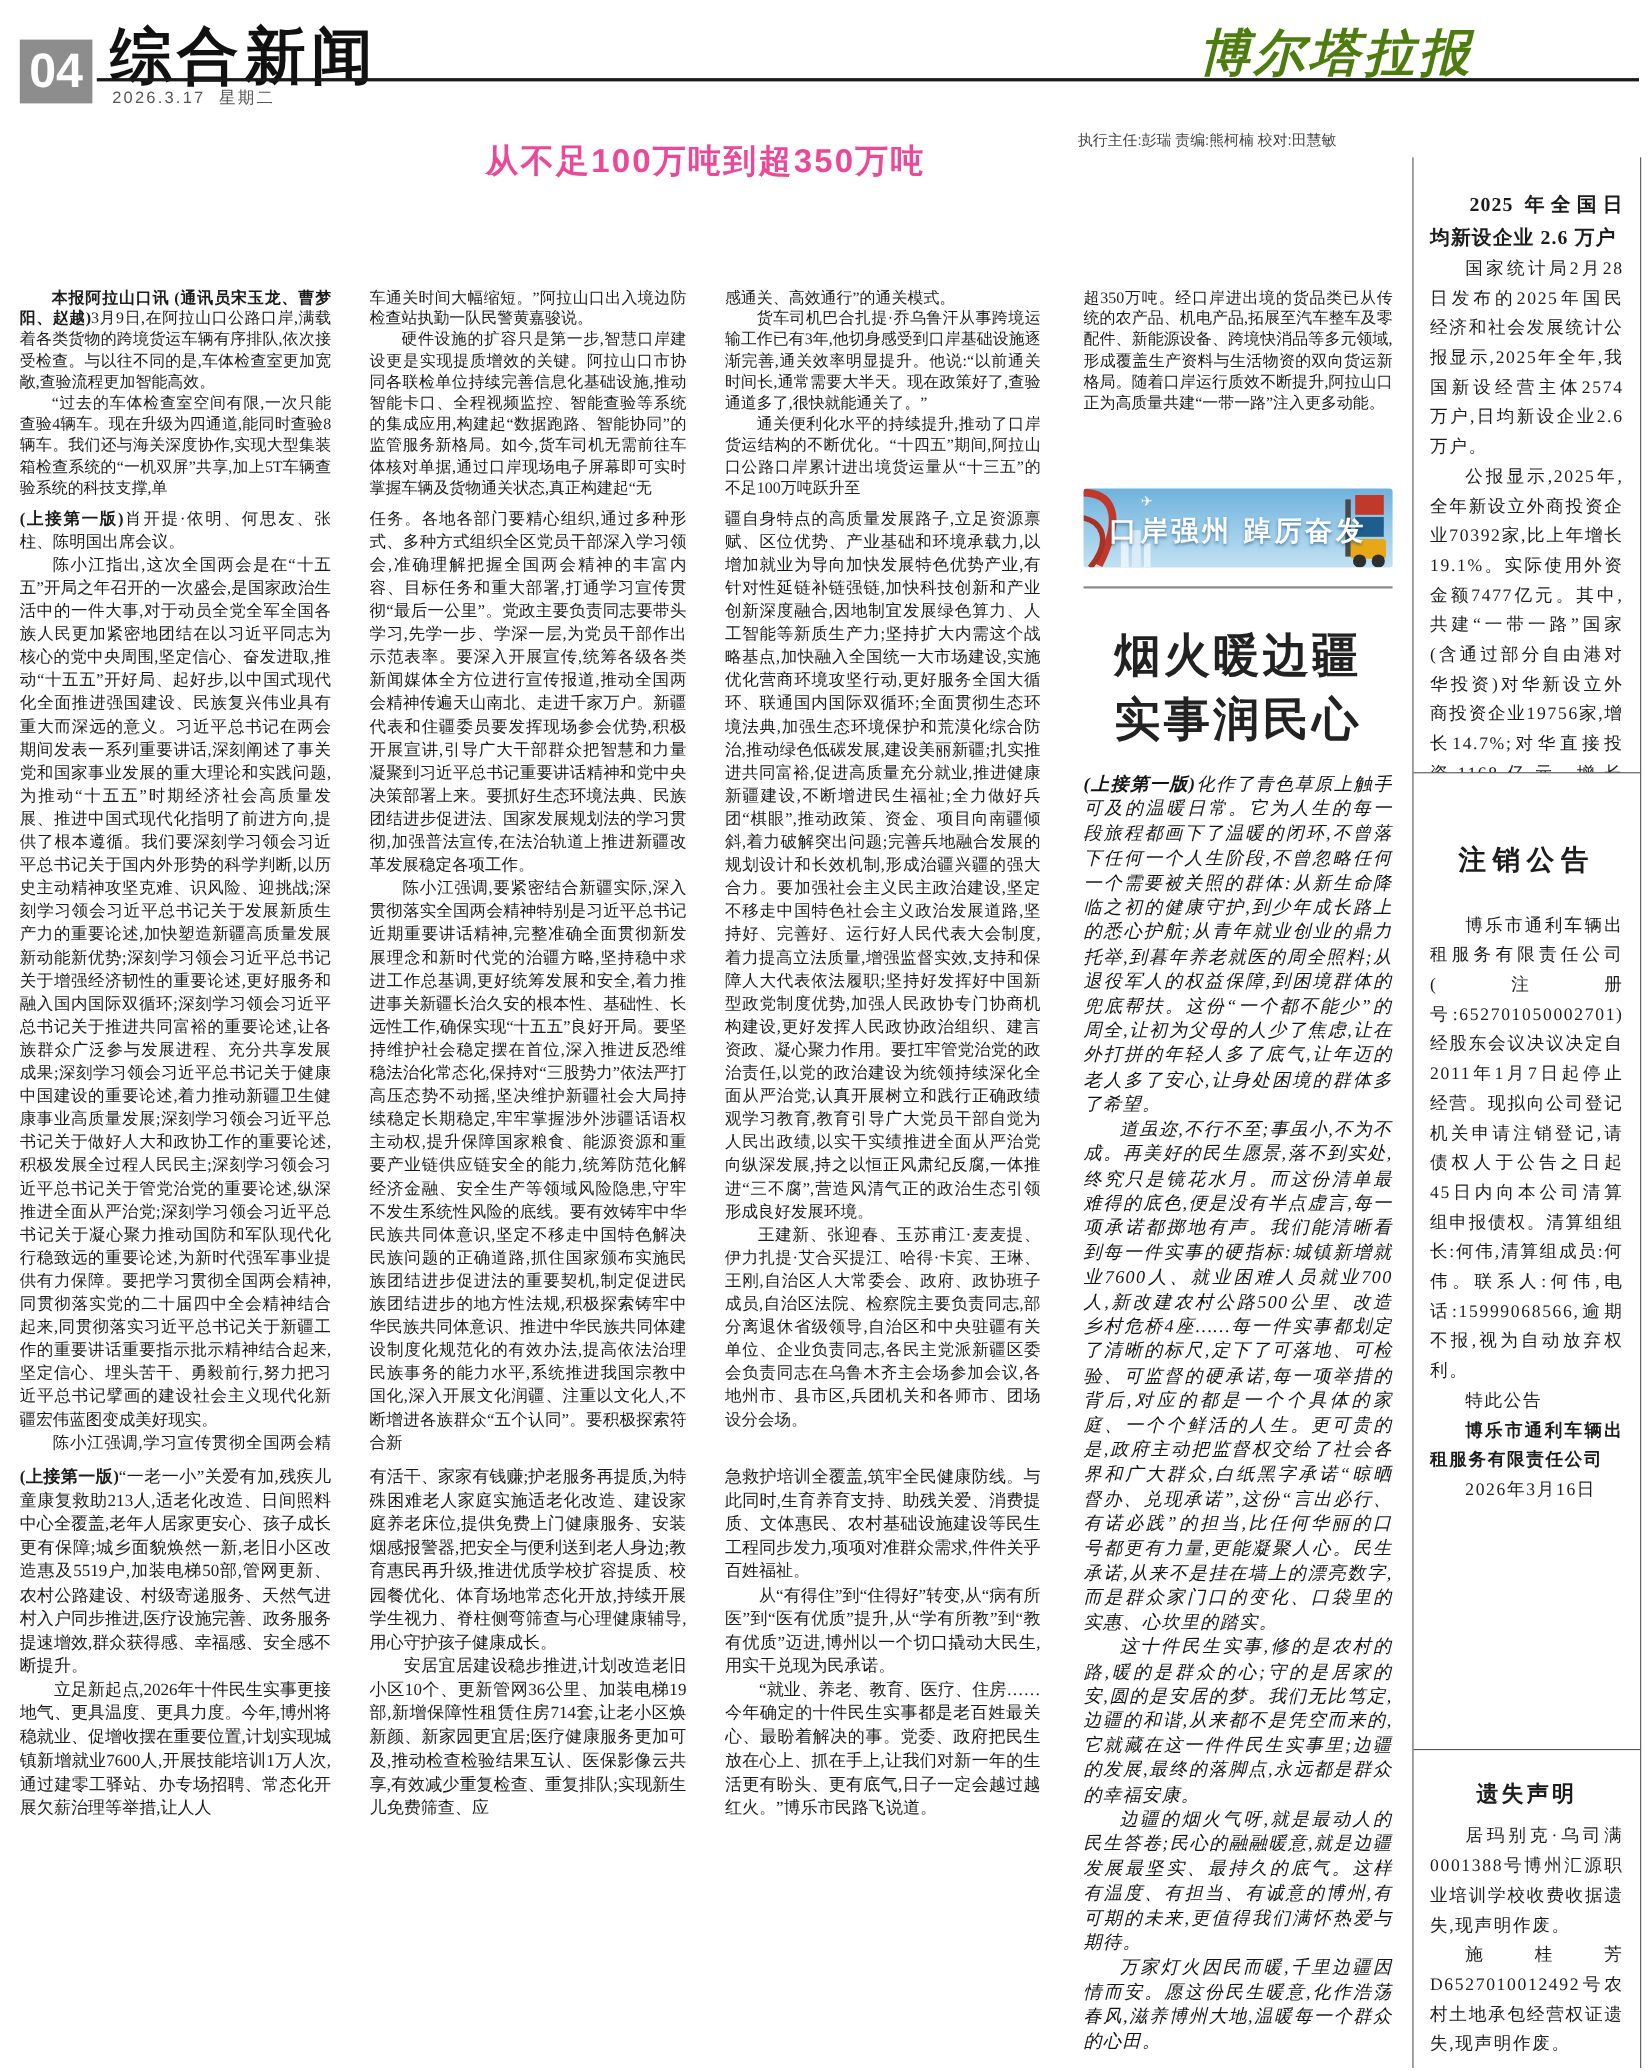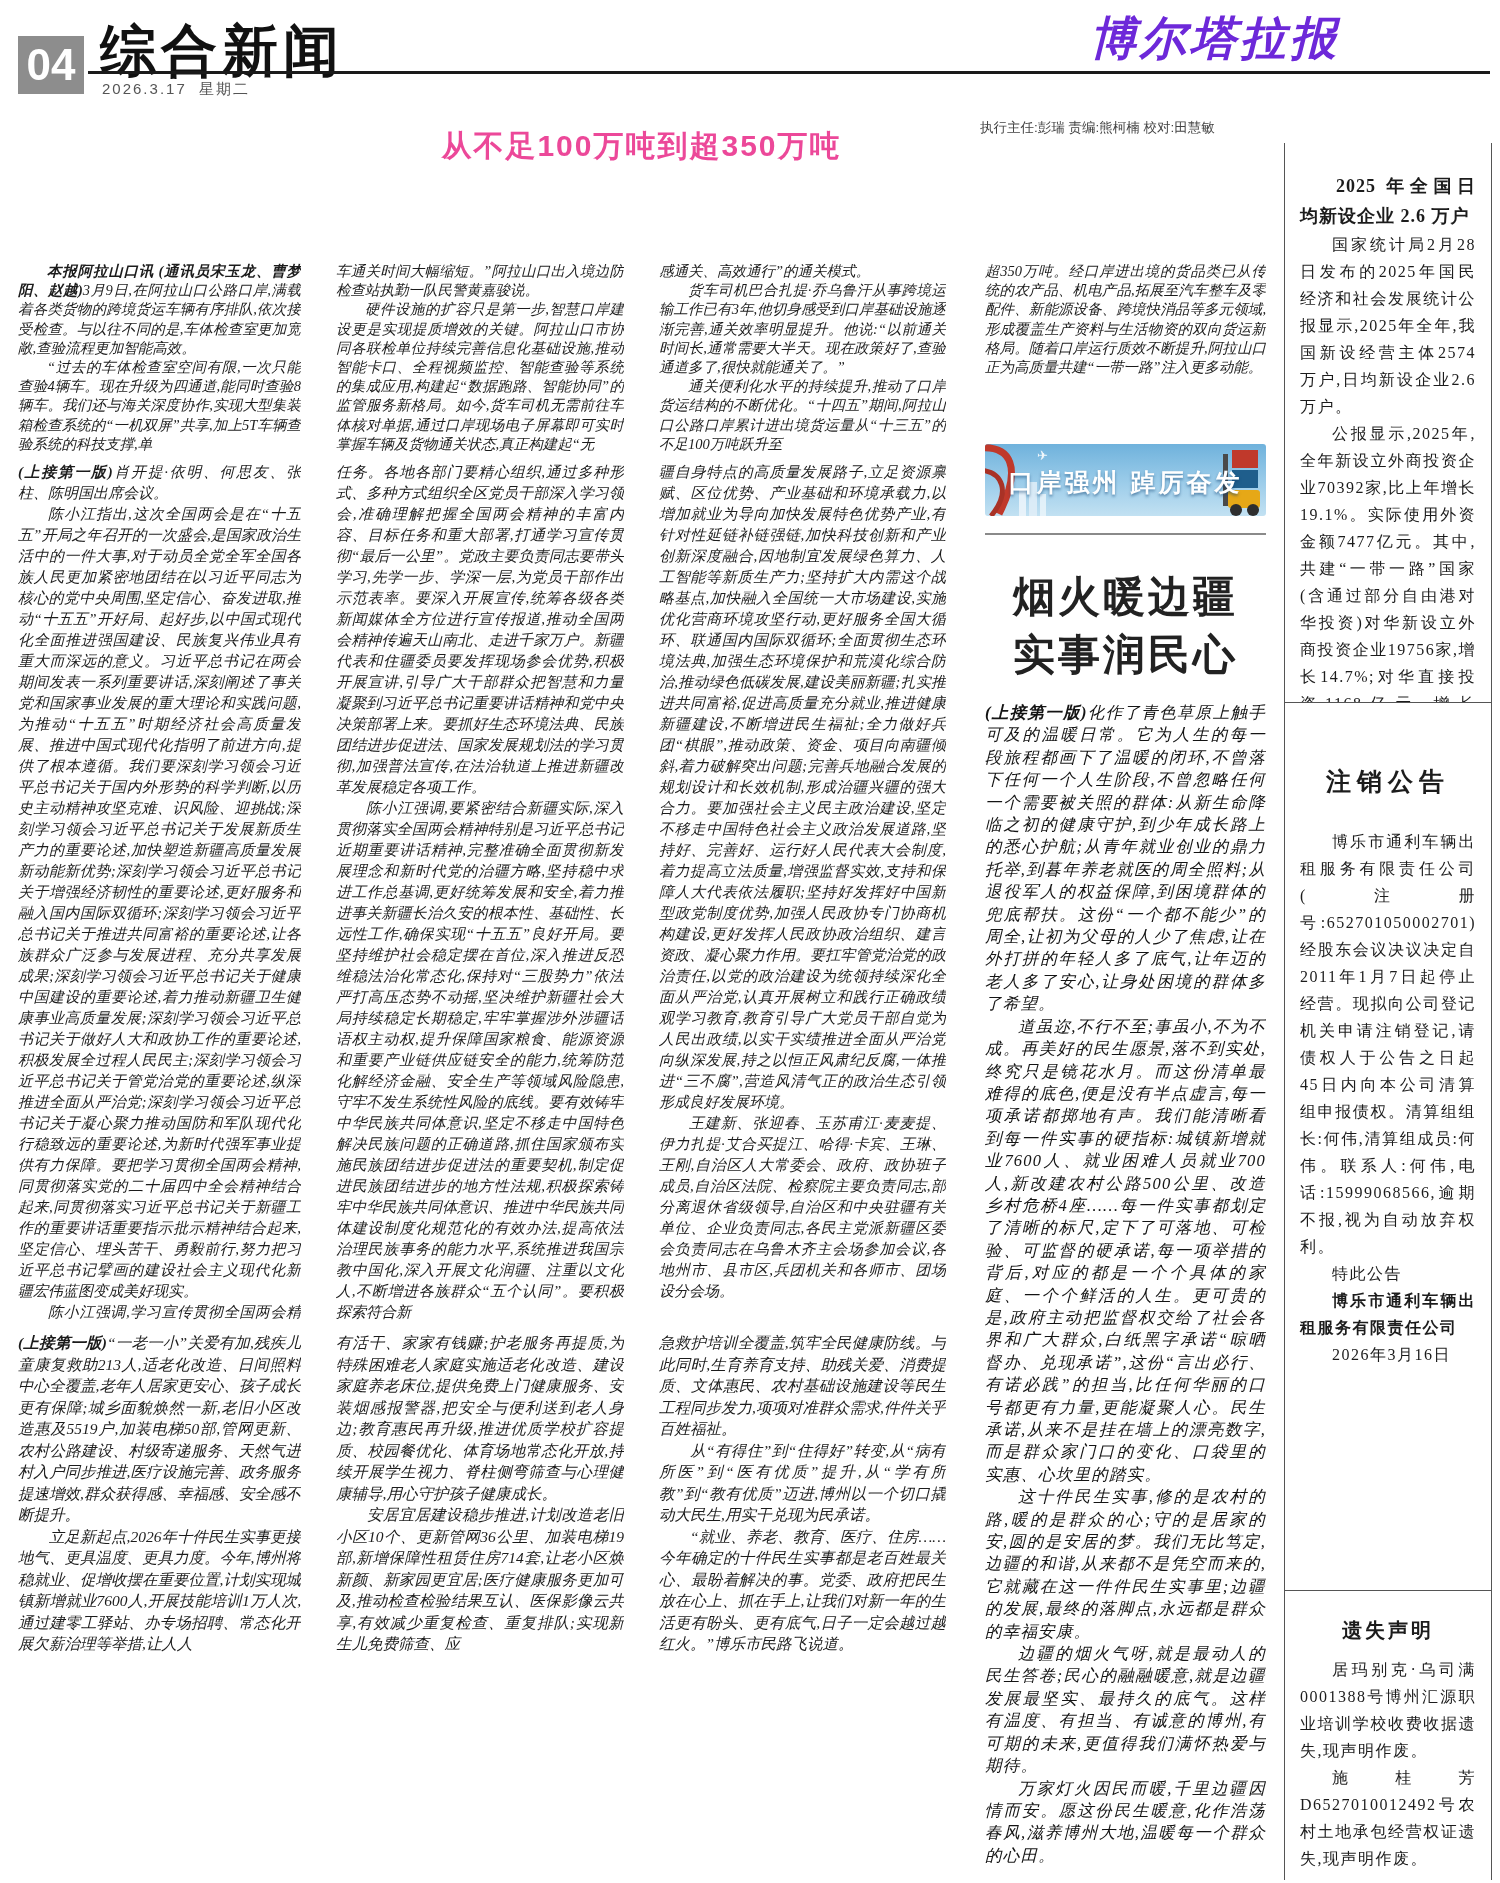--- a/index.html
+++ b/index.html
@@ -7,32 +7,32 @@
         font-family:"Liberation Serif","DejaVu Serif",serif;color:#1c1c1c;overflow:hidden;}
   
   .pagenum{position:absolute;left:18px;top:36px;width:66px;height:58px;background:#8d8d8d;
            color:#fff;font-family:"Liberation Sans",sans-serif;font-size:44px;font-weight:bold;
            display:flex;align-items:center;justify-content:center;}
   .section-title{position:absolute;left:100px;top:14px;font-family:"Liberation Sans",sans-serif;
            font-size:56px;font-weight:bold;letter-spacing:5px;color:#111;}
   .header-rule{position:absolute;left:88px;top:71px;width:1402px;height:3px;background:#1a1a1a;}
   .date-line{position:absolute;left:102px;top:80px;font-size:15px;color:#555;letter-spacing:2px;
            font-family:"Liberation Sans",sans-serif;}
-  .masthead{position:absolute;left:1090px;top:8px;width:190px;font-size:46px;font-weight:bold;
-           font-style:italic;color:#6d28d9;letter-spacing:4px;white-space:nowrap;
+  .masthead{position:absolute;left:1090px;top:18px;width:190px;font-size:46px;font-weight:bold;
+           font-style:italic;color:#4d7c0f;letter-spacing:4px;white-space:nowrap;
            font-family:"Liberation Serif",serif;}
   .credits{position:absolute;left:980px;top:79px;width:295px;font-size:13.5px;color:#444;
            font-family:"Liberation Sans",sans-serif;text-align:left;margin-top:40px;}
   
   .kicker{position:absolute;left:18px;top:126px;width:1247px;text-align:center;
           font-family:"Liberation Sans",sans-serif;font-size:30px;font-weight:bold;color:#ec4899;letter-spacing:2px;}
   .headline{position:absolute;left:18px;top:152px;width:1247px;text-align:center;
           font-size:62px;font-weight:bold;color:#262626;letter-spacing:2px;font-family:"Liberation Serif",serif;}
   .col{position:absolute;overflow:hidden;text-align:justify;}
-  .col p{margin:0;text-indent:2em;font-style:italic;}
+  .col p{margin:0;text-indent:2em;}
   .col p.cont{text-indent:0;}
   .b{font-weight:bold;}
   .lead-col{top:262px;height:192px;font-size:14.5px;line-height:19.2px;}
   .c1{left:18px;width:283px;}
   .c2{left:336px;width:288px;}
   .c3{left:659px;width:287px;}
   .c4{left:985px;width:281px;}
   
   .banner{position:absolute;left:985px;top:444px;width:281px;height:72px;border-radius:3px;
           background:linear-gradient(180deg,#6fb2dc 0%,#9dcdea 55%,#c2e1f2 100%);overflow:hidden;}

